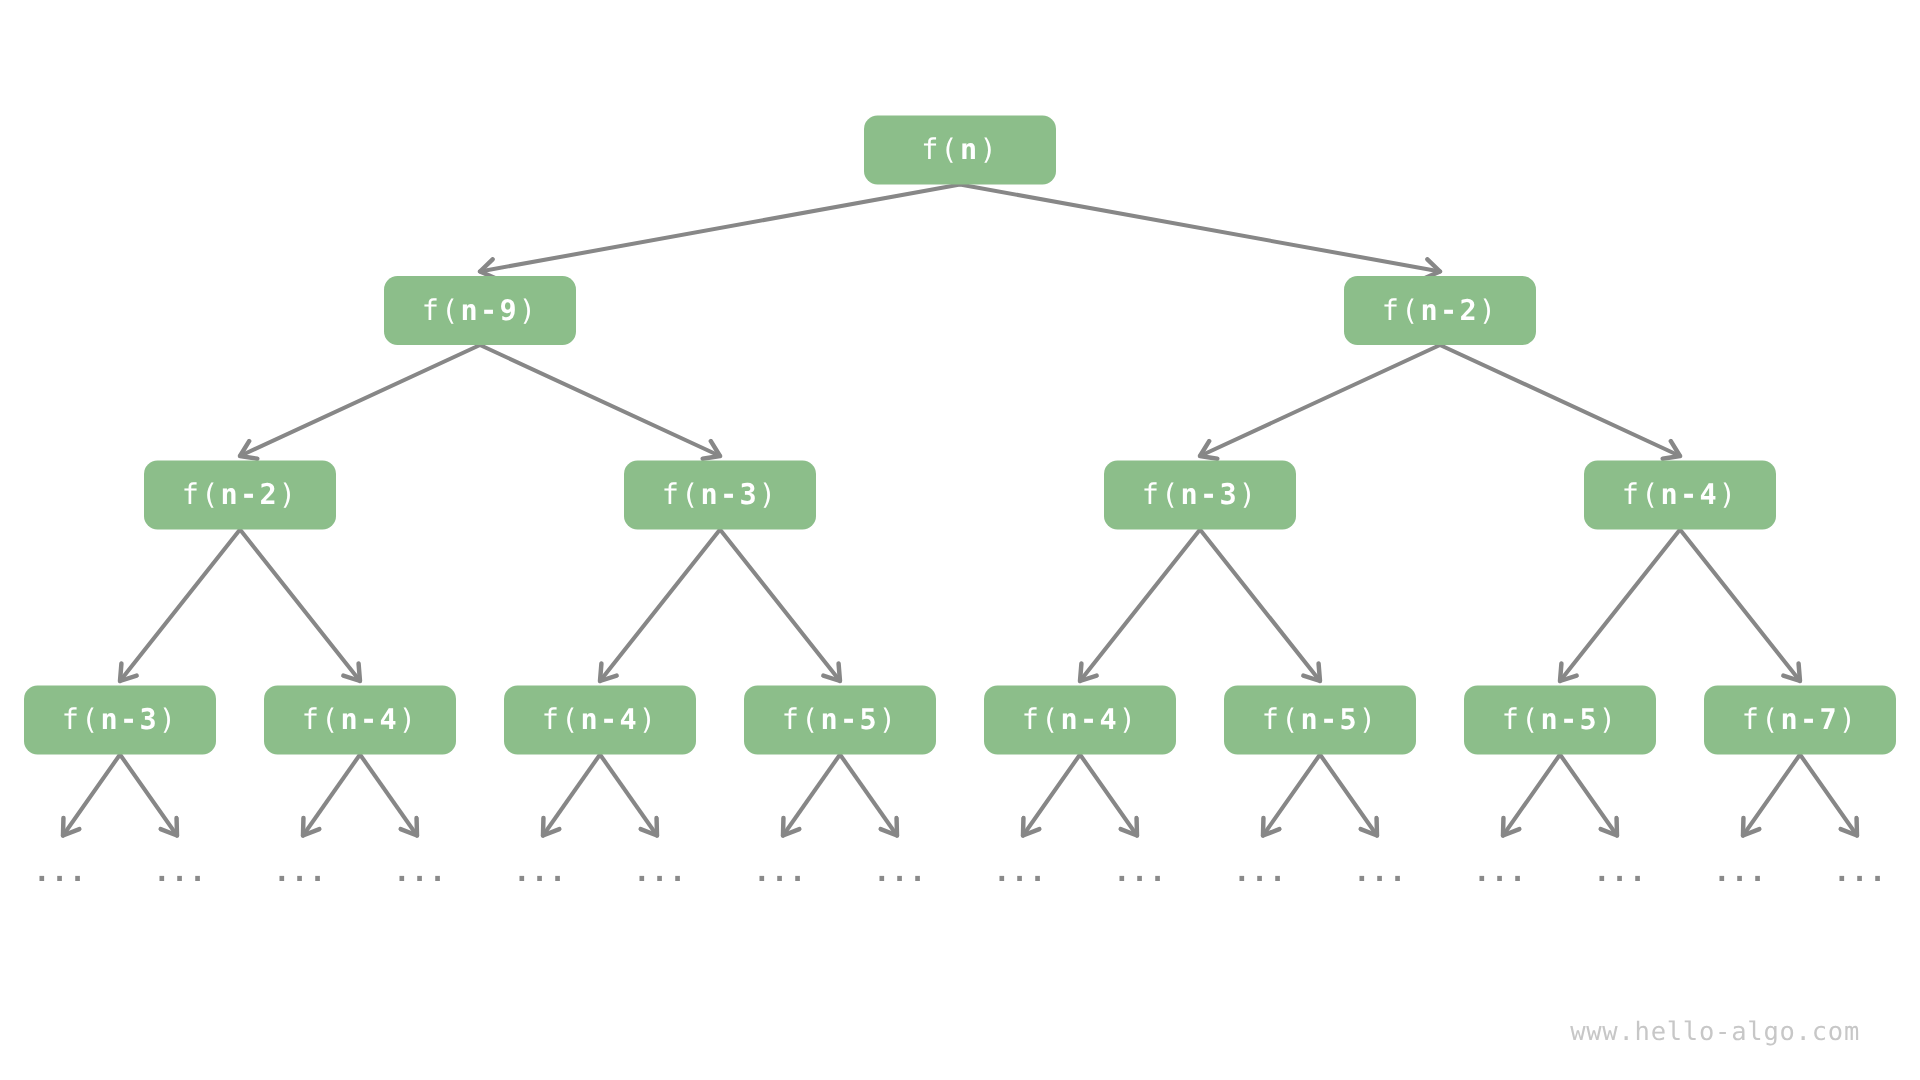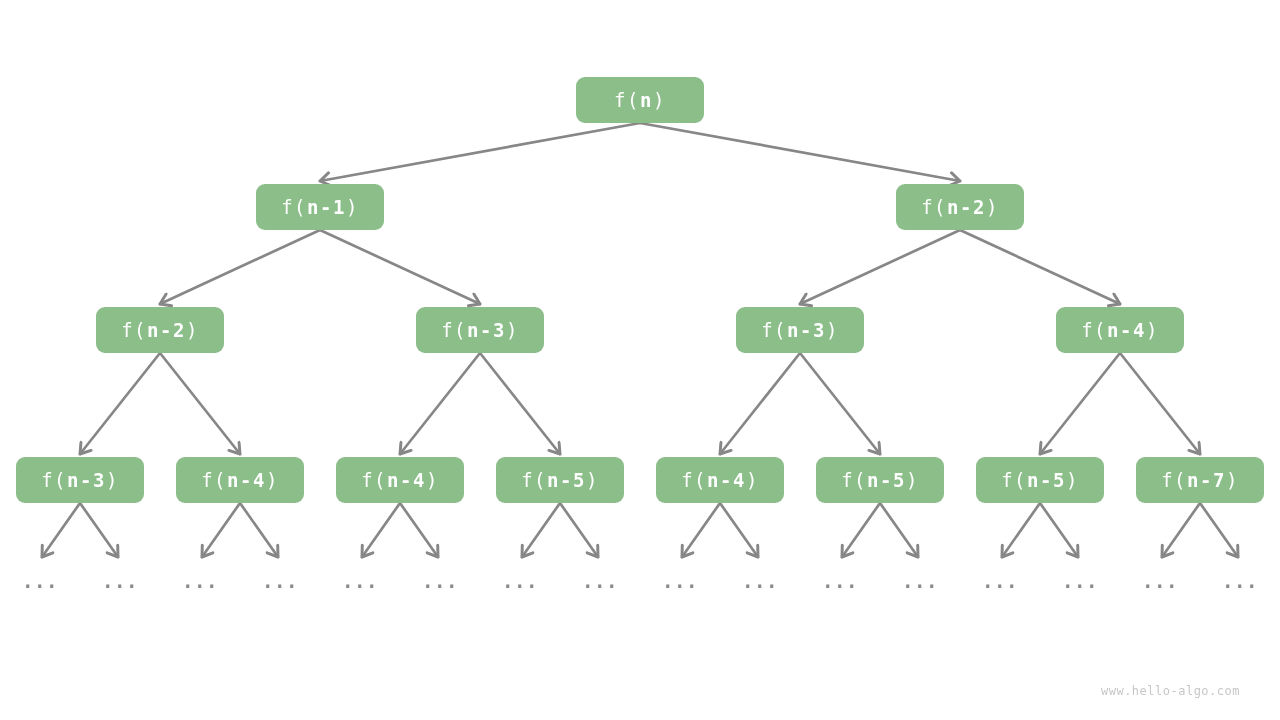--- a/index.html
+++ b/index.html
@@ -33,21 +33,21 @@
   .leaf-ellipsis {
     position: absolute;
     transform: translate(-50%, -50%);
     font-size: 19px;
     font-weight: bold;
     letter-spacing: 0.5px;
   }
   .watermark {
     position: absolute;
     right: 40px; bottom: 22px;
-    font-size: 12px;
+    font-size: 17px;
     letter-spacing: 0.5px;
   }
 </style>
 </head>
 <body style="background: rgb(255, 255, 255);">
 
 <div class="stage">
   <svg id="edge-layer" viewBox="0 0 1280 720">
     <defs>
       <marker id="arrowhead" markerWidth="6" markerHeight="6" refX="4.4" refY="3" orient="auto" markerUnits="strokeWidth">
@@ -86,21 +86,21 @@
       <line x1="1200" y1="503" x2="1238" y2="557" stroke="#878787" stroke-width="2.7" stroke-linecap="round" marker-end="url(#arrowhead)"></line>
     </svg>
   <div id="node-layer">
       <div class="node" style="left: 640px; top: 100px; background: rgb(140, 190, 138); color: rgb(255, 255, 255);">
         <span>f(</span>
         <b>n</b>
         <span>)</span>
       </div>
       <div class="node" style="left: 320px; top: 207px; background: rgb(140, 190, 138); color: rgb(255, 255, 255);">
         <span>f(</span>
-        <b>n-1</b>
+        <b>n-9</b>
         <span>)</span>
       </div>
       <div class="node" style="left: 960px; top: 207px; background: rgb(140, 190, 138); color: rgb(255, 255, 255);">
         <span>f(</span>
         <b>n-2</b>
         <span>)</span>
       </div>
       <div class="node" style="left: 160px; top: 330px; background: rgb(140, 190, 138); color: rgb(255, 255, 255);">
         <span>f(</span>
         <b>n-2</b>

